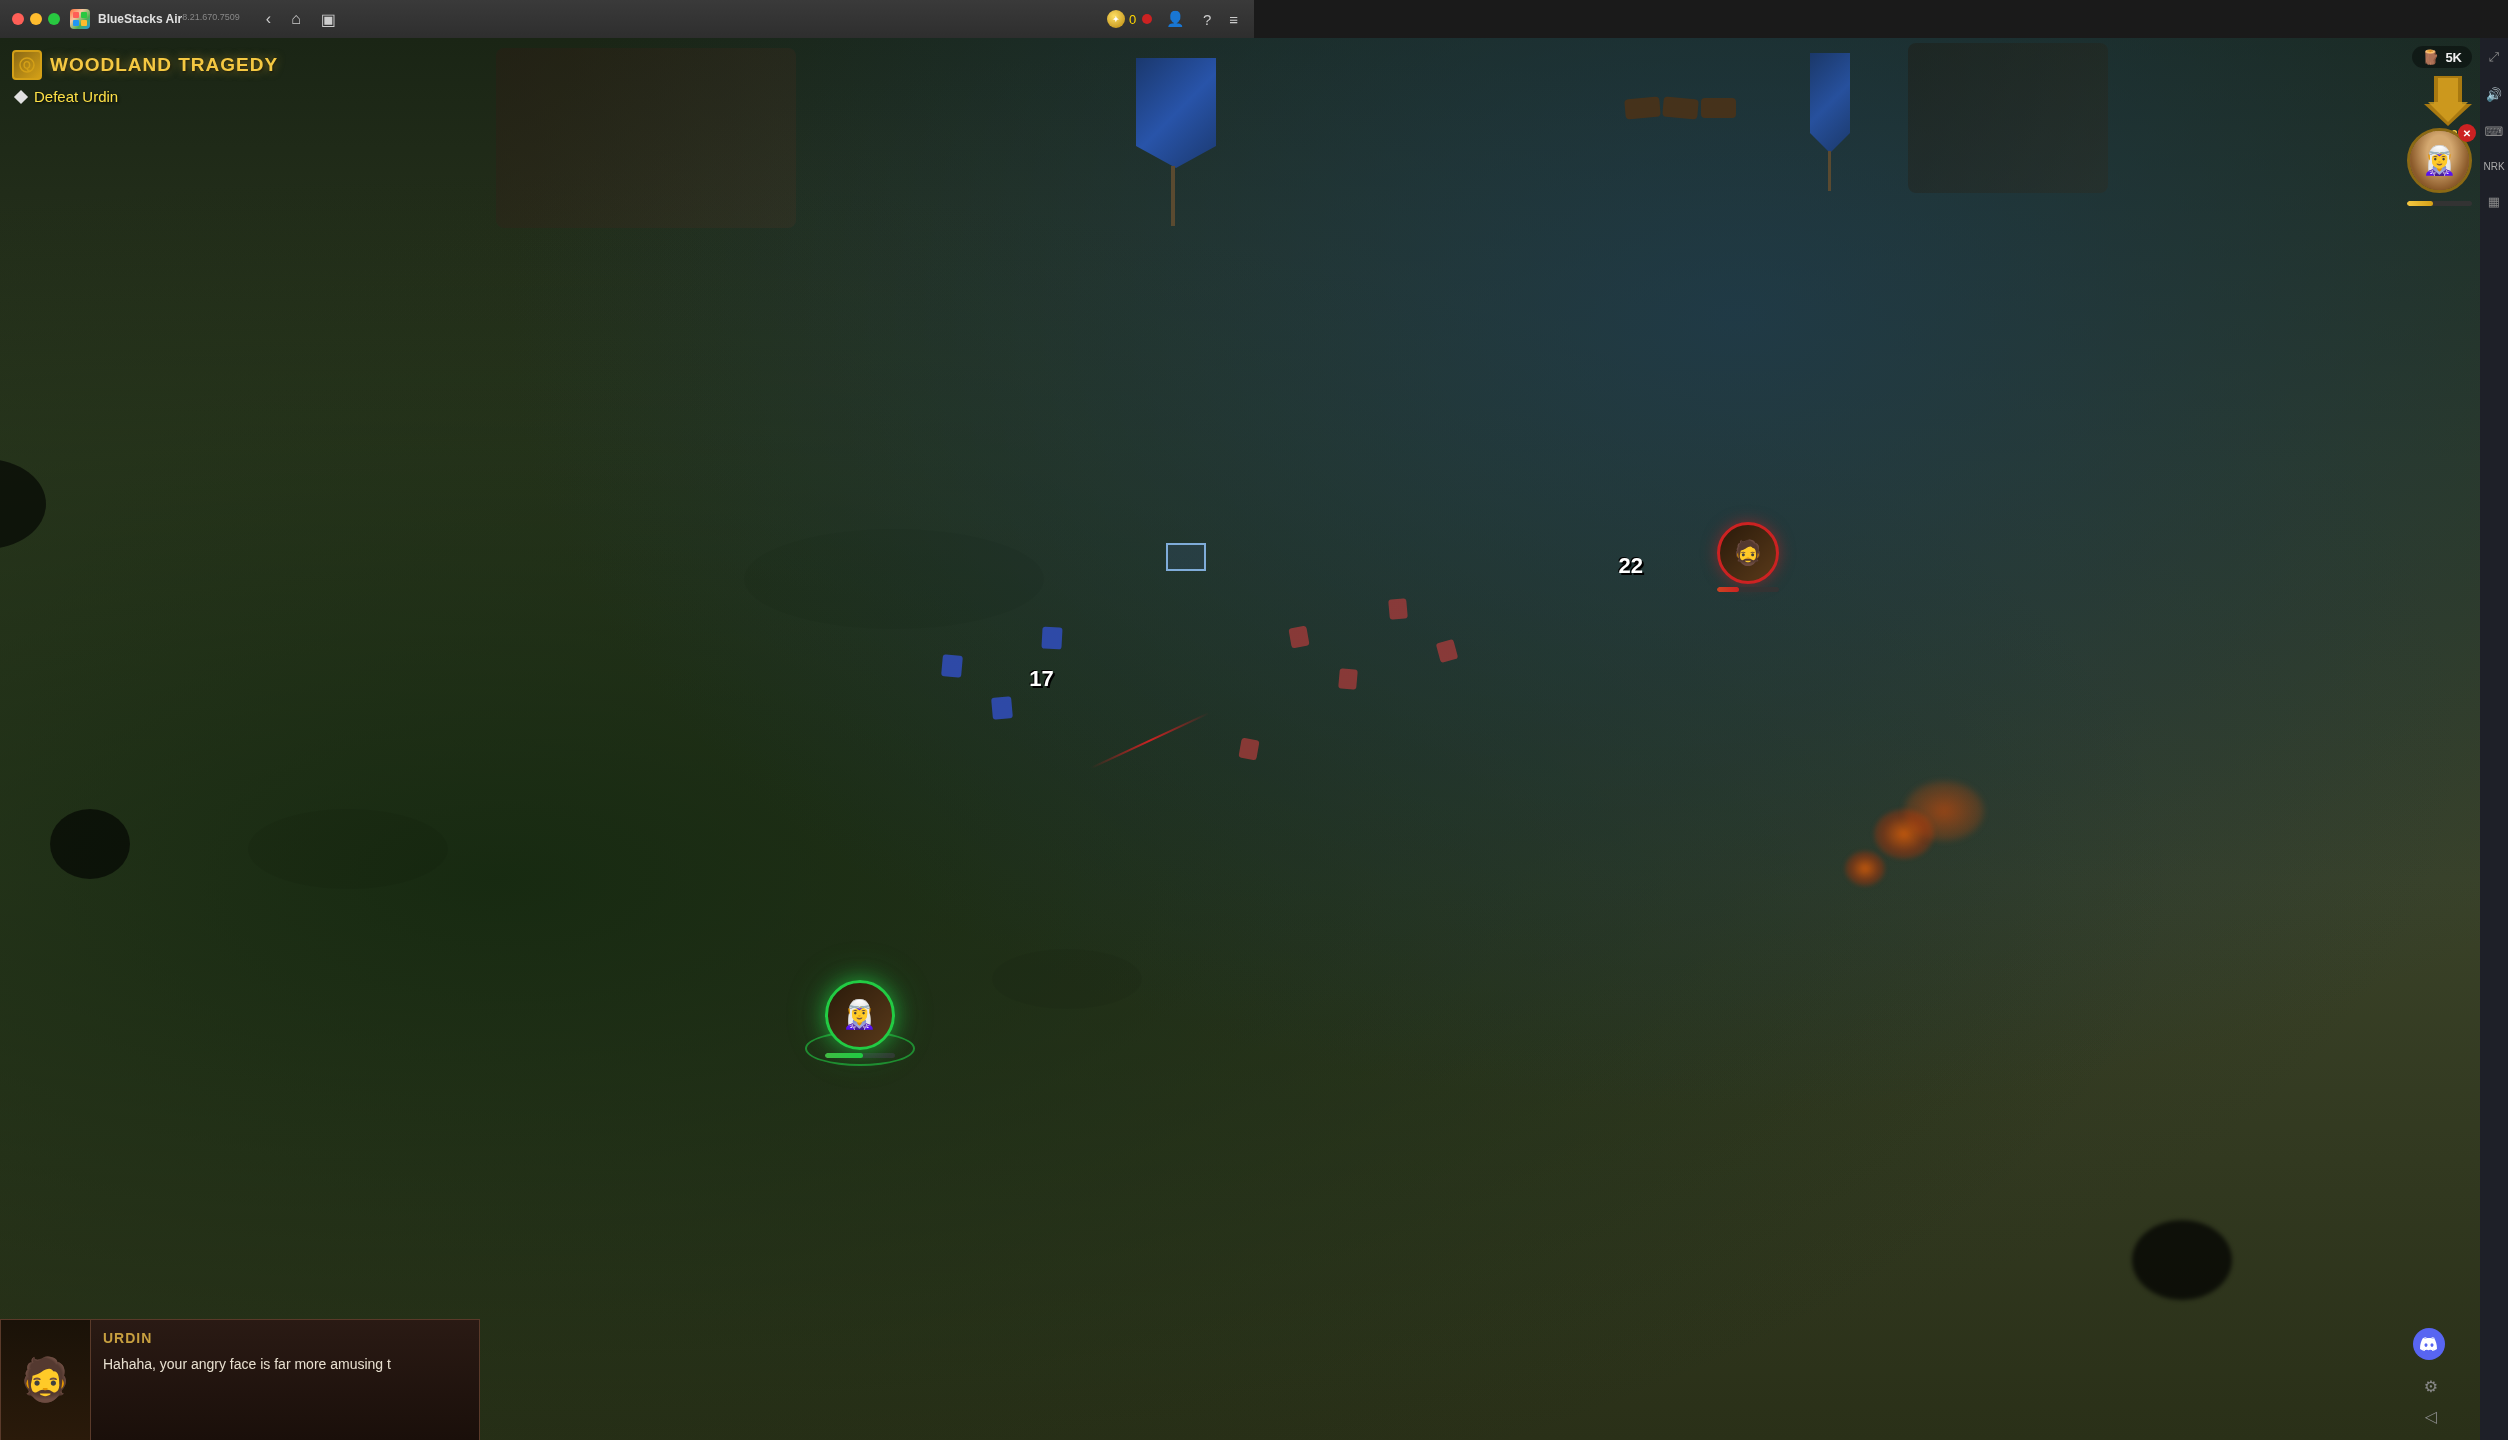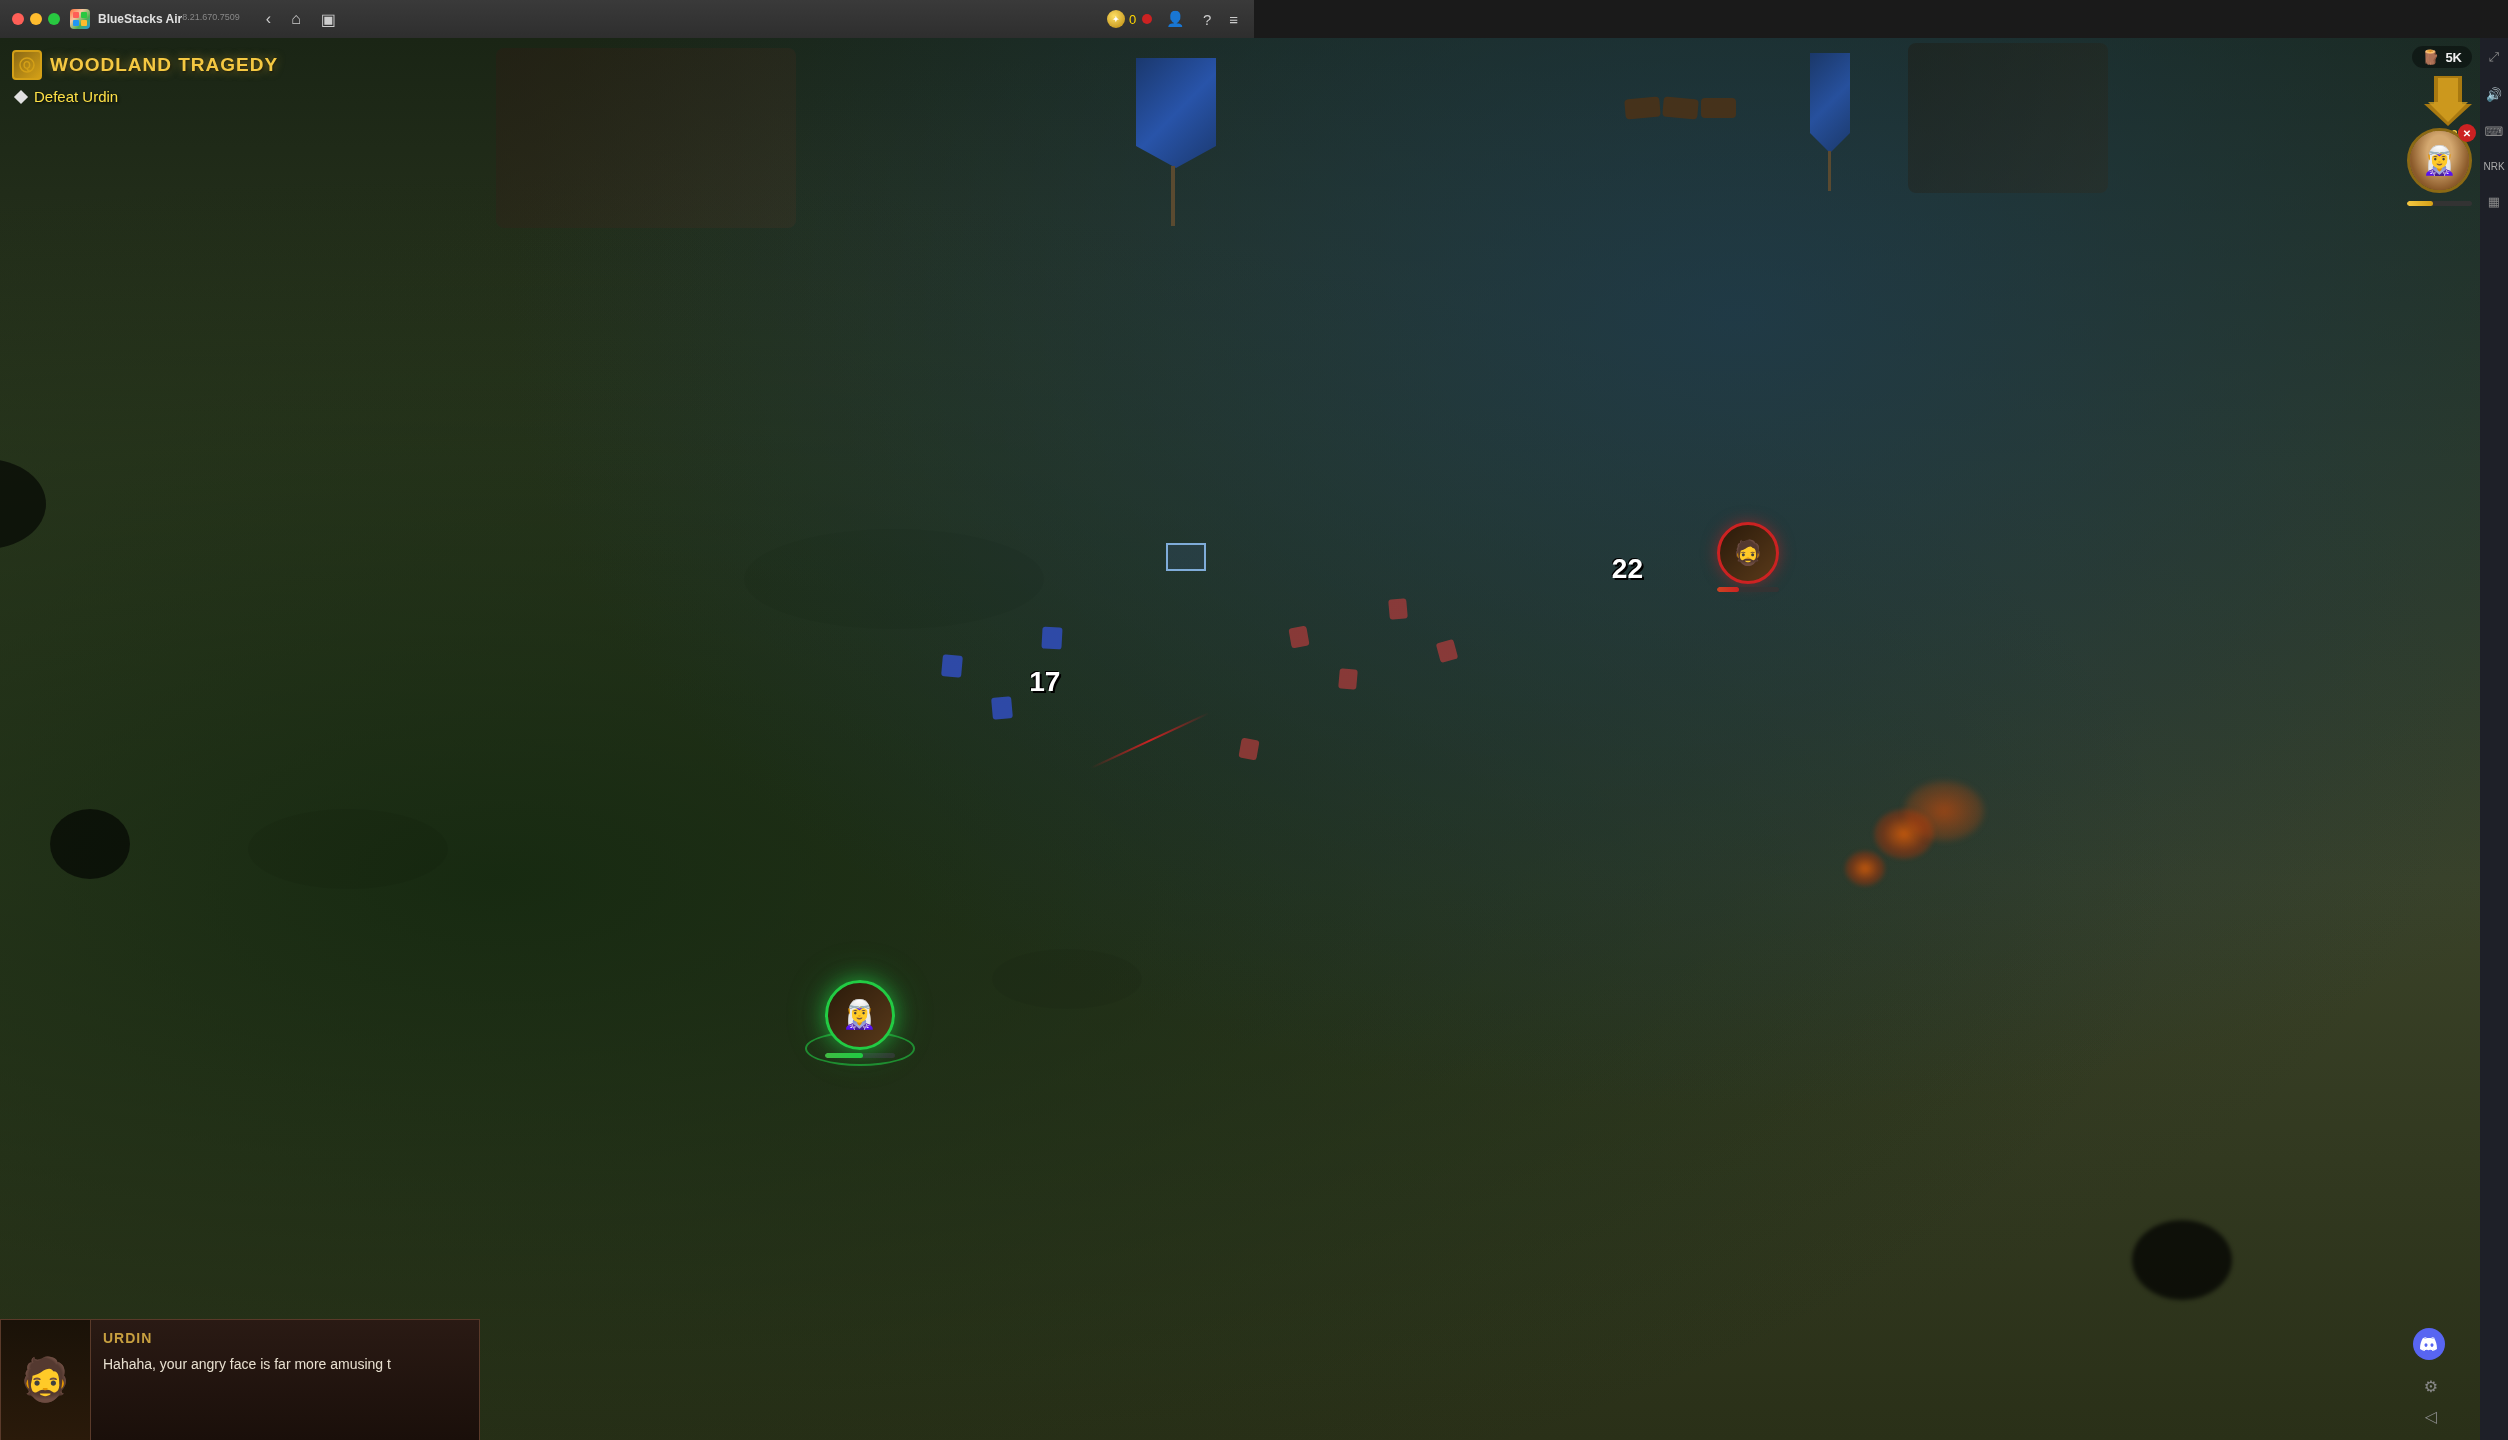--- a/index.html
+++ b/index.html
@@ -444,21 +444,21 @@
       height: 100%;
       background: linear-gradient(90deg, #cc4422, #cc2222);
       border-radius: 3px;
       width: 35%;
     }
 
     
     .damage-number {
       position: absolute;
       color: #ffffff;
-      font-size: 28px;
+      font-size: 22px;
       font-weight: 900;
       text-shadow: 2px 2px 0 #000, -1px -1px 0 #000;
       z-index: 15;
     }
 
     
     .small-enemy {
       position: absolute;
       width: 18px;
       height: 20px;

